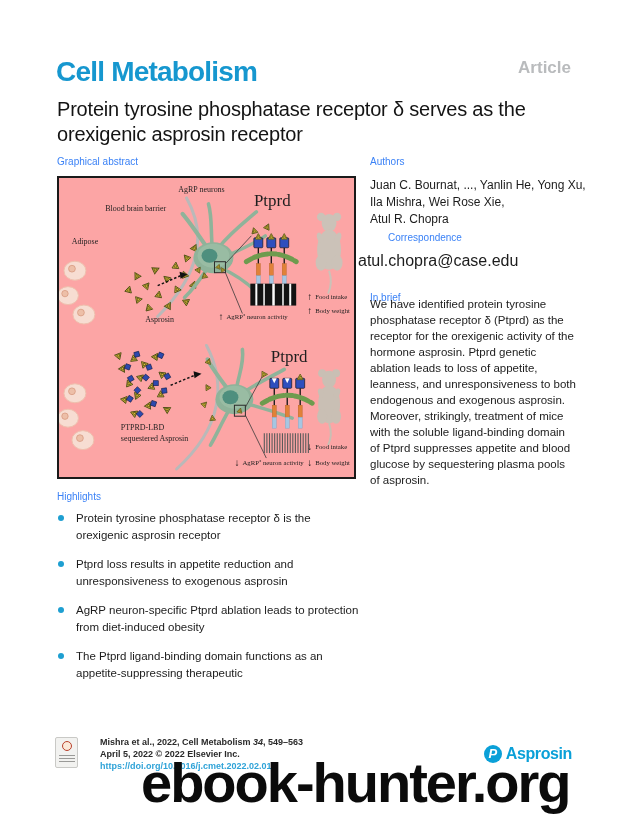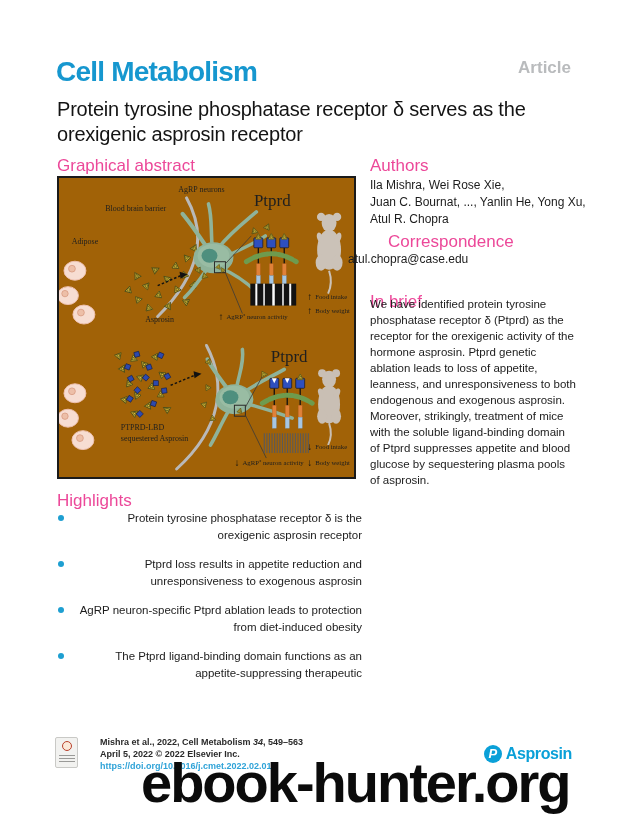--- a/index.html
+++ b/index.html
@@ -14,36 +14,36 @@
   }
   .article-type {
     position:absolute; right:57px; top:58px;
     font-size:17px; font-weight:bold; color:#b9bbbd;
   }
   .title {
     position:absolute; left:57px; top:97px; width:530px;
     font-size:20px; line-height:25px; font-weight:normal; color:#141414;
     letter-spacing:-0.2px;
   }
-  .sec-head { font-size:17px; color:#ec4899; font-weight:normal; }
+  .sec-head { font-size:10px; color:#3b82f6; font-weight:normal; }
   .ga-head   { position:absolute; left:57px; top:156px; }
   .hl-head   { position:absolute; left:57px; top:491px; }
   .figure-box {
     position:absolute; left:57px; top:176px; width:299px; height:303px;
-    border:2px solid #1a1a1a; background:#a16207;
+    border:2px solid #1a1a1a; background:#fca5a5;
   }
   .figure-box svg { display:block; width:100%; height:100%; }
   .authors-head { position:absolute; left:370px; top:156px; }
   .authors-block { position:absolute; left:370px; top:177px; font-size:12px; line-height:17px; color:#1c1c1c; font-weight:500; }
   .corr-head { position:absolute; left:388px; top:232px; }
-  .corr-email { position:absolute; left:348px; top:252px; font-size:12px; color:#1c1c1c; font-weight:500; text-decoration:none; }
+  .corr-email { position:absolute; left:358px; top:252px; font-size:16px; color:#1c1c1c; font-weight:500; text-decoration:none; }
   .brief-head { position:absolute; left:370px; top:292px; }
   .brief-text { position:absolute; left:370px; top:296px; width:206px; font-size:11.5px; line-height:16px; color:#1c1c1c; }
 
-  .highlights { position:absolute; left:57px; top:510px; width:305px; list-style:none;text-align:right; }
+  .highlights { position:absolute; left:57px; top:510px; width:305px; list-style:none; }
   .highlights li { position:relative; padding-left:19px; margin-bottom:13px; font-size:11.5px; line-height:16.5px; color:#1c1c1c; }
   .highlights li .dot {
     position:absolute; left:1px; top:5px; width:6px; height:6px; border-radius:50%;
     background:#1e9fd1;
   }
 
   .footer-badge {
     position:absolute; left:55px; top:737px; width:23px; height:31px;
     background:#f2f2f0; border:1px solid #c9c9c6; border-radius:2px;
   }
@@ -336,22 +336,22 @@
         <text class="fig-arrow" x="249" y="273" font-size="10">↓</text>
         <text class="fig-serif" x="257" y="272" font-size="6.8">Food intake</text>
         <text class="fig-arrow" x="249" y="289" font-size="10">↓</text>
         <text class="fig-serif" x="257" y="288" font-size="6.8">Body weight</text>
       </g>
     </svg>
   </div>
 
   <h2 class="sec-head authors-head">Authors</h2>
   <div class="authors-block">
+    <div>Juan C. Bournat, ..., Yanlin He, Yong Xu,</div>
     <div>Ila Mishra, Wei Rose Xie,</div>
-    <div>Juan C. Bournat, ..., Yanlin He, Yong Xu,</div>
     <div>Atul R. Chopra</div>
   </div>
 
   <h2 class="sec-head corr-head">Correspondence</h2>
   <a href="#" class="corr-email">atul.chopra@case.edu</a>
 
   <h2 class="sec-head brief-head">In brief</h2>
   <p class="brief-text">We have identified protein tyrosine phosphatase receptor δ (Ptprd) as the receptor for the orexigenic activity of the hormone asprosin. Ptprd genetic ablation leads to loss of appetite, leanness, and unresponsiveness to both endogenous and exogenous asprosin. Moreover, strikingly, treatment of mice with the soluble ligand-binding domain of Ptprd suppresses appetite and blood glucose by sequestering plasma pools of asprosin.</p>
 
   <h2 class="sec-head hl-head">Highlights</h2>

